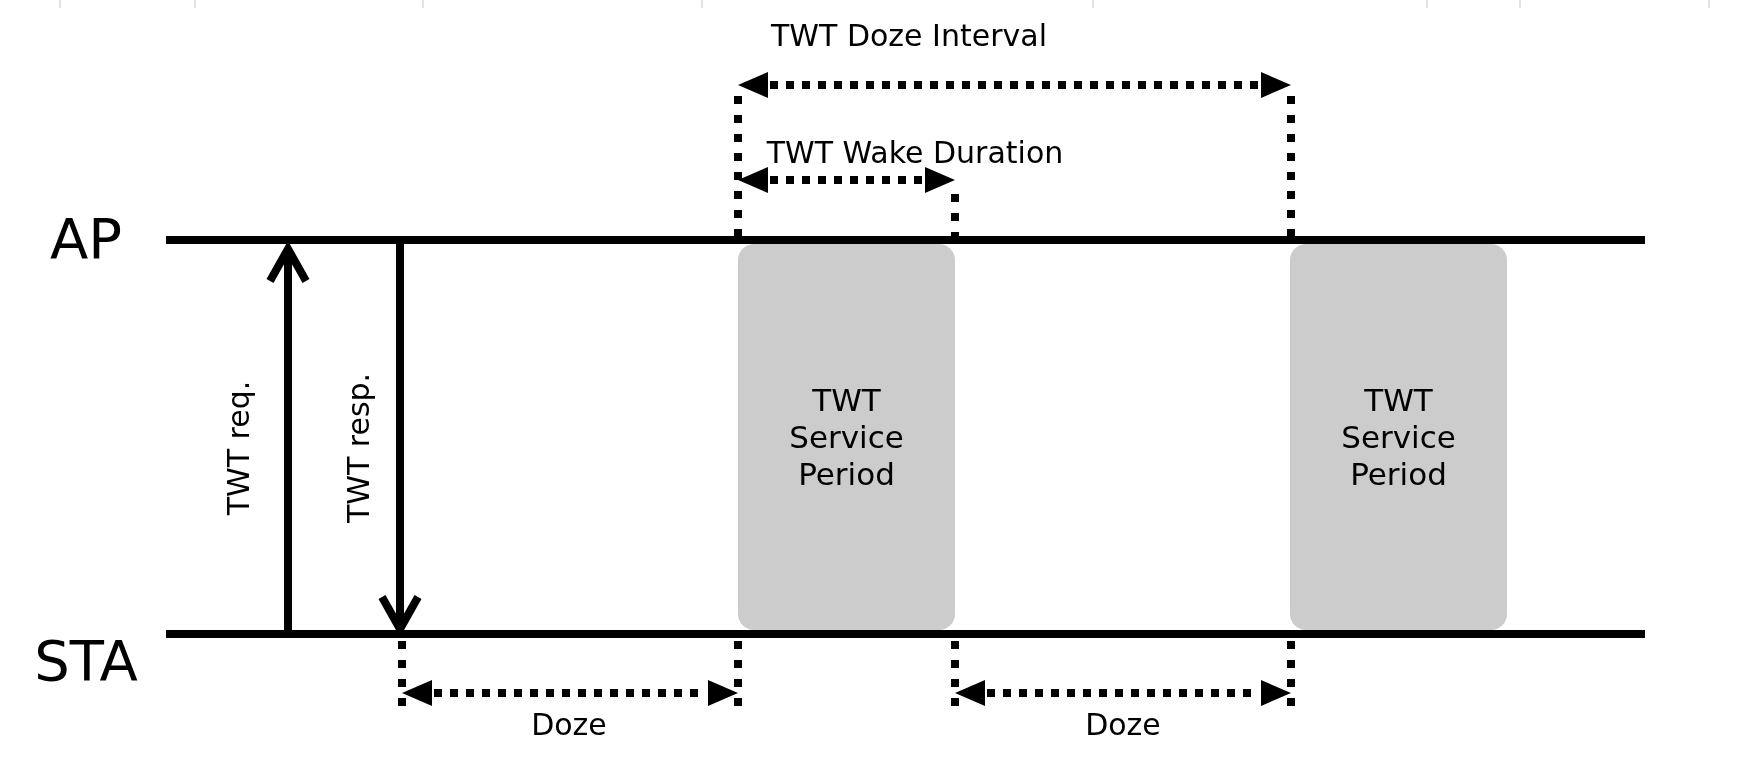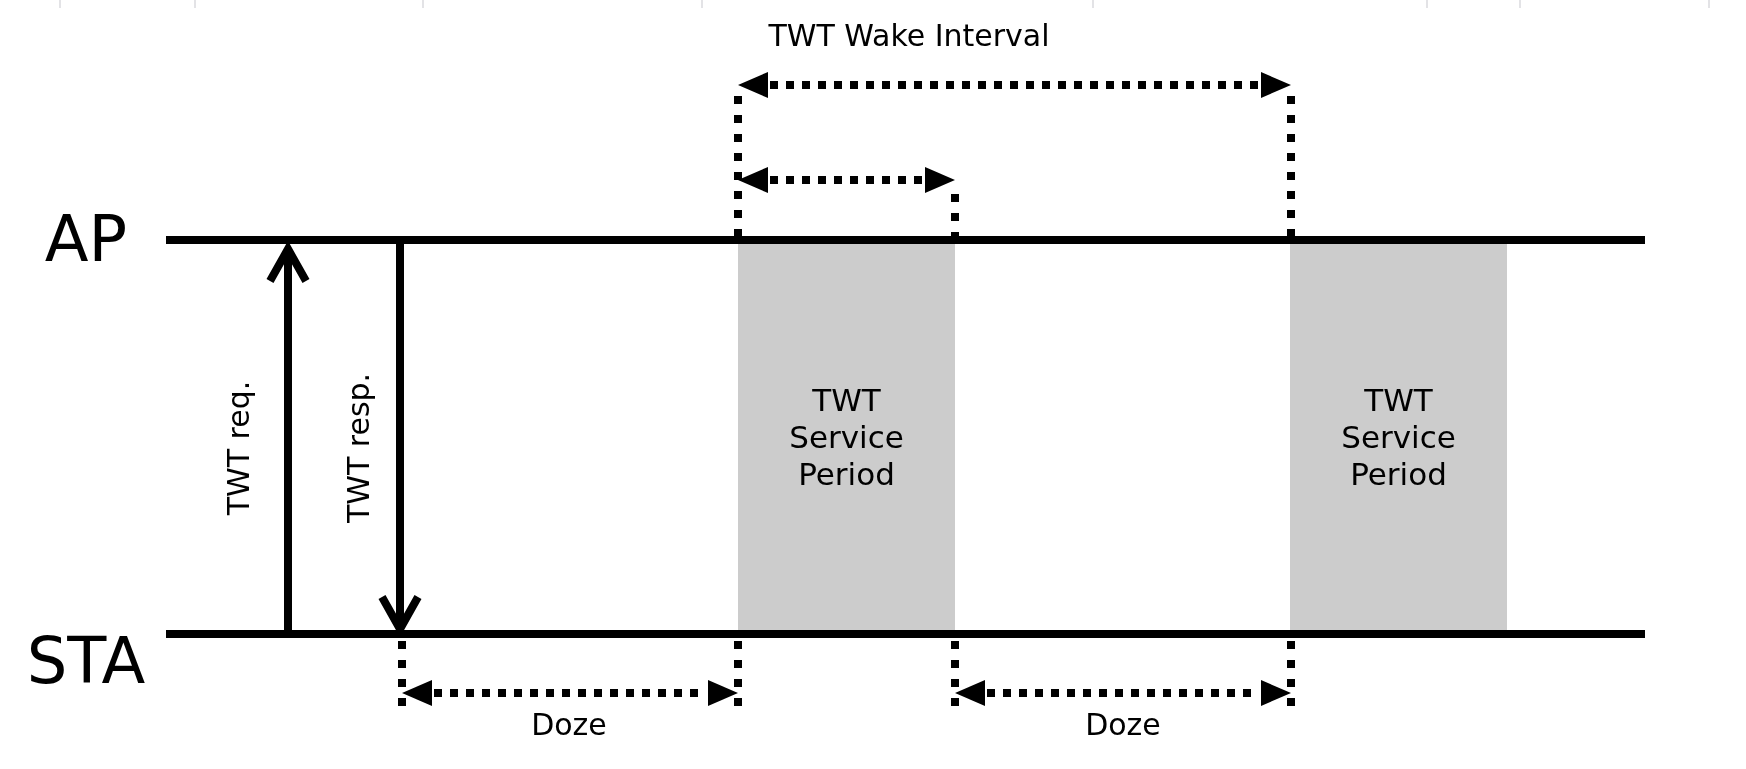--- a/index.html
+++ b/index.html
@@ -25,21 +25,21 @@
     position: absolute;
     transform: translateX(-50%);
     font-size: 30px;
     line-height: 34px;
     white-space: nowrap;
     color: #000000;
   }
   .lbl-actor {
     position: absolute;
     transform: translate(-50%, -50%);
-    font-size: 64px;
+    font-size: 56px;
     line-height: 50px;
     white-space: nowrap;
     color: #000000;
   }
   .lbl-rot {
     position: absolute;
     transform: translate(-50%, -50%) rotate(-90deg);
     font-size: 30px;
     line-height: 34px;
     white-space: nowrap;
@@ -47,20 +47,21 @@
   }
   .service-period {
     position: absolute;
     top: 244px;
     width: 217px;
     height: 386px;
     background: #cccccc;
     display: flex;
     align-items: center;
     justify-content: center;
+    border-radius: 16px;
   }
   .sp-text {
     white-space: pre-line;
     text-align: center;
     font-size: 31px;
     line-height: 37px;
     color: #000000;
   }
 </style>
 </head>
@@ -142,17 +143,18 @@
 Service
 Period</div>
   </div>
 
   <div class="lbl-actor" style="left:86px; top:239px">AP</div>
   <div class="lbl-actor" style="left:86px; top:661px">STA</div>
 
   <div class="lbl-rot" style="left:239px; top:448px">TWT req.</div>
   <div class="lbl-rot" style="left:359px; top:448px">TWT resp.</div>
 
-  <div class="lbl" style="left:909px; top:19px">TWT Wake Interval</div>
+  <div class="lbl" style="left:909px; top:19px">TWT Doze Interval</div>
+  <div class="lbl" style="left:915px; top:136px">TWT Wake Duration</div>
   <div class="lbl" style="left:569px; top:708px">Doze</div>
   <div class="lbl" style="left:1123px; top:708px">Doze</div>
 
 </div>
 
 </body></html>

